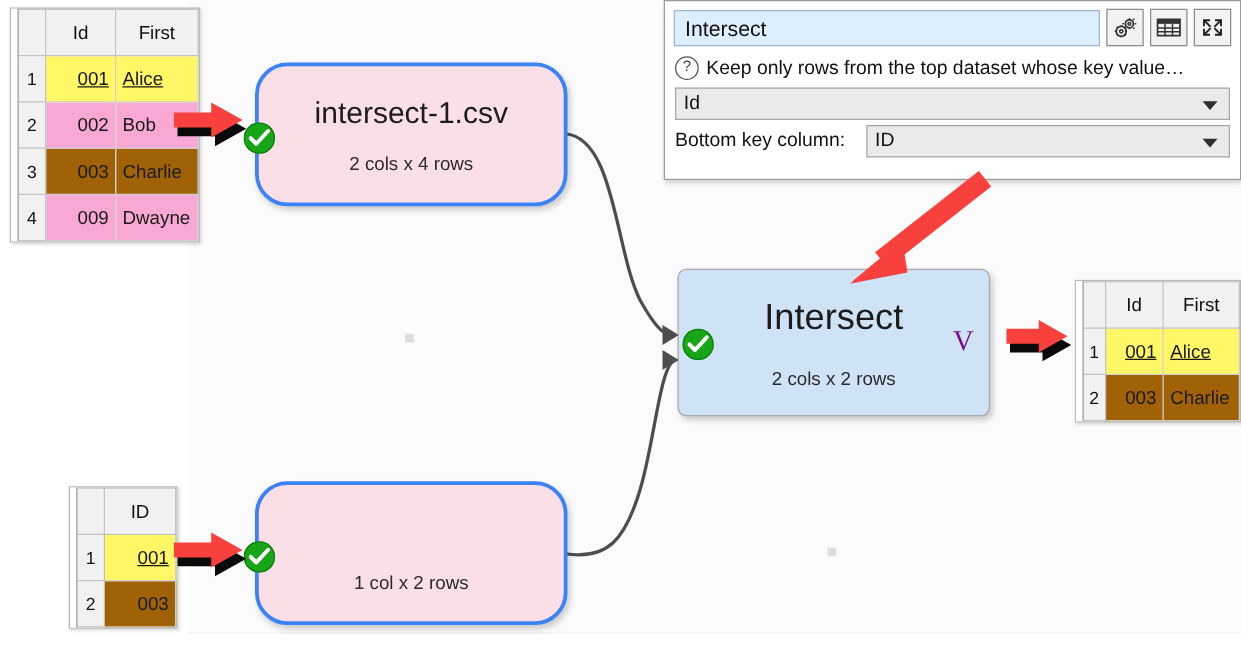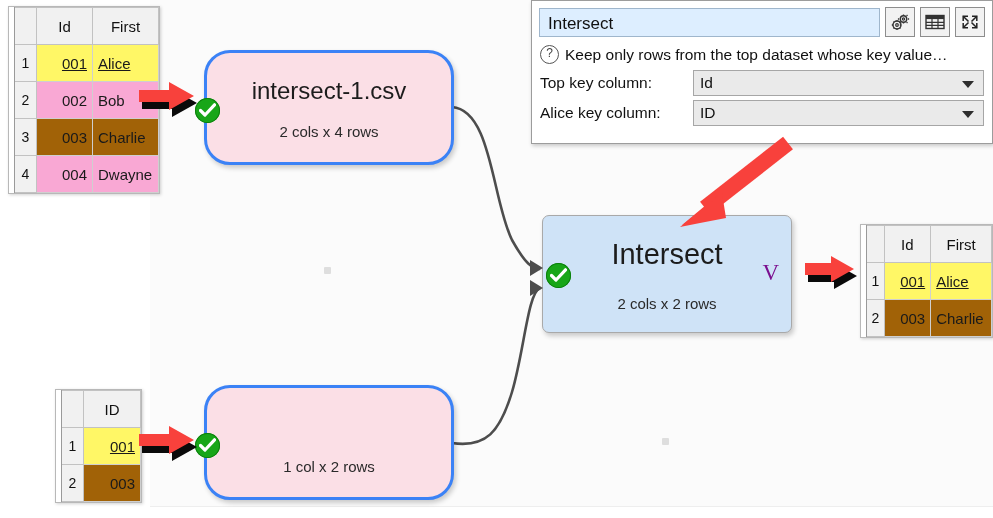--- a/index.html
+++ b/index.html
@@ -159,29 +159,28 @@
       </svg>
     </div>
   </div>
 
   <div class="helprow">
     <div class="qmark">?</div>
     <div class="helptext">Keep only rows from the top dataset whose key value…</div>
   </div>
 
   <div class="fieldrow">
-    <div class="flabel">Top key column:</div>
     <div class="combo">
       <span>Id</span>
       <span class="caret"></span>
     </div>
   </div>
 
   <div class="fieldrow">
-    <div class="flabel">Alice key column:</div>
+    <div class="flabel">Bottom key column:</div>
     <div class="combo">
       <span>ID</span>
       <span class="caret"></span>
     </div>
   </div>
 </div>
 
 <div class="sheet" id="sheet-in1">
   <div class="gutterbar"></div>
   <table style="margin-left:5px;">
@@ -201,21 +200,21 @@
       <td class="c-id plain">002</td>
       <td class="c-first plain">Bob</td>
     </tr>
     <tr>
       <td class="rownum">3</td>
       <td class="c-id hl-purple">003</td>
       <td class="c-first hl-purple">Charlie</td>
     </tr>
     <tr>
       <td class="rownum">4</td>
-      <td class="c-id plain">004</td>
+      <td class="c-id plain">009</td>
       <td class="c-first plain">Dwayne</td>
     </tr>
   </tbody>
     </table>
 </div>
 
 <div class="sheet" id="sheet-in2">
   <div class="gutterbar"></div>
   <table style="margin-left:5px;">
     <tbody>

